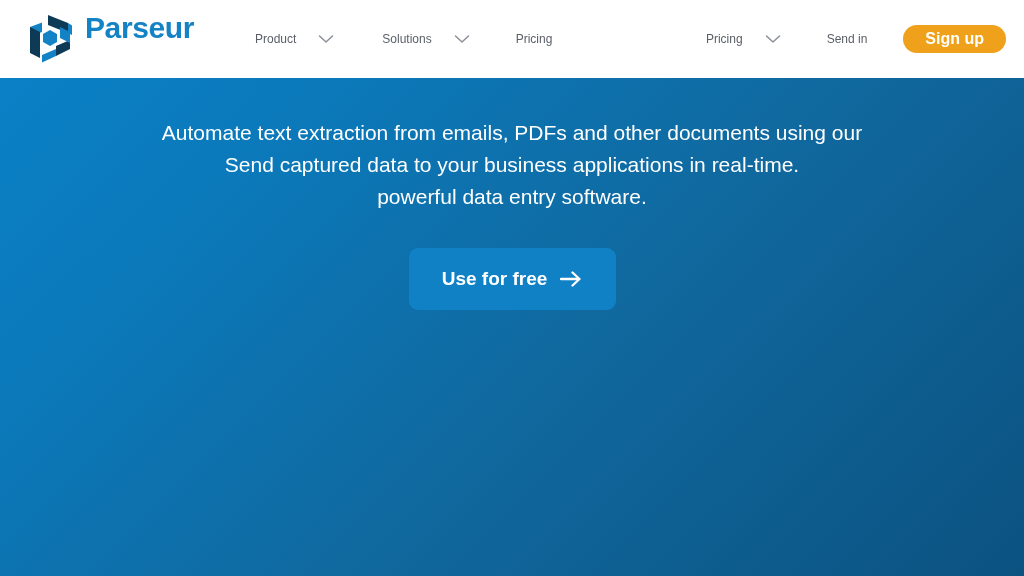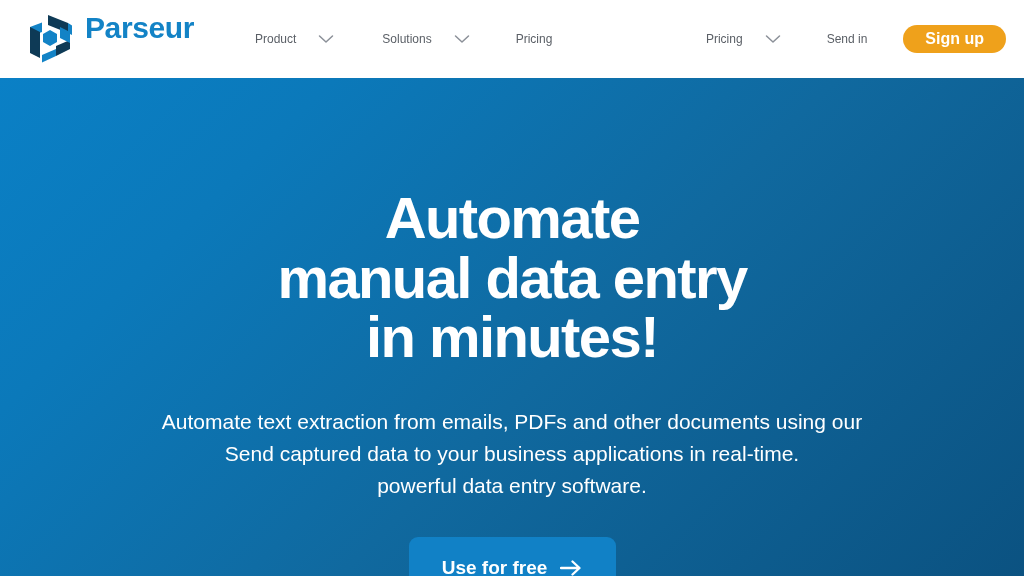--- a/index.html
+++ b/index.html
@@ -96,25 +96,20 @@
   .arrow { width:22px; height:18px; display:block; flex:none; }
 </style>
 </head>
 <body>
 
 <div class="page">
 
   <div class="hero">
     <div class="hero-inner">
 
-      <h1 class="headline">
-        <span class="ln">Automate</span>
-        <span class="ln">manual data entry</span>
-        <span class="ln">in minutes!</span>
-      </h1>
 
       <p class="subtitle">
         <span class="ln">Automate text extraction from emails, PDFs and other documents using our</span>
         <span class="ln">Send captured data to your business applications in real-time.</span>
         <span class="ln">powerful data entry software.</span>
       </p>
 
       <div class="cta-wrap">
         <button class="cta-btn">
           <span>Use for free</span>

